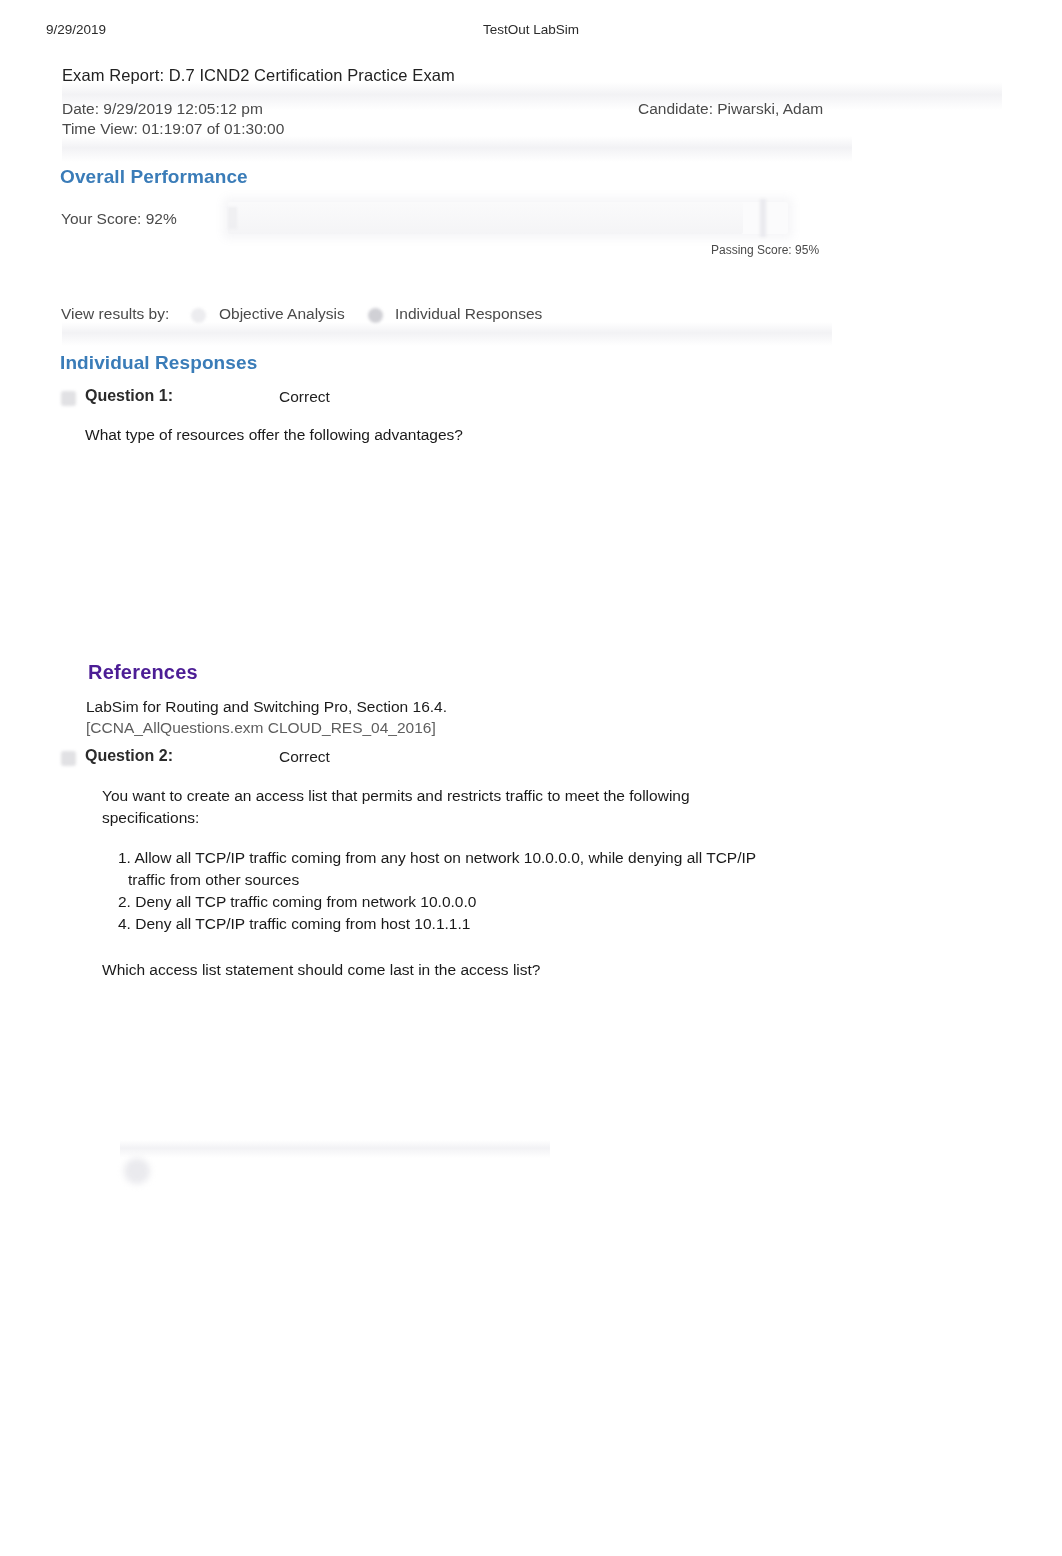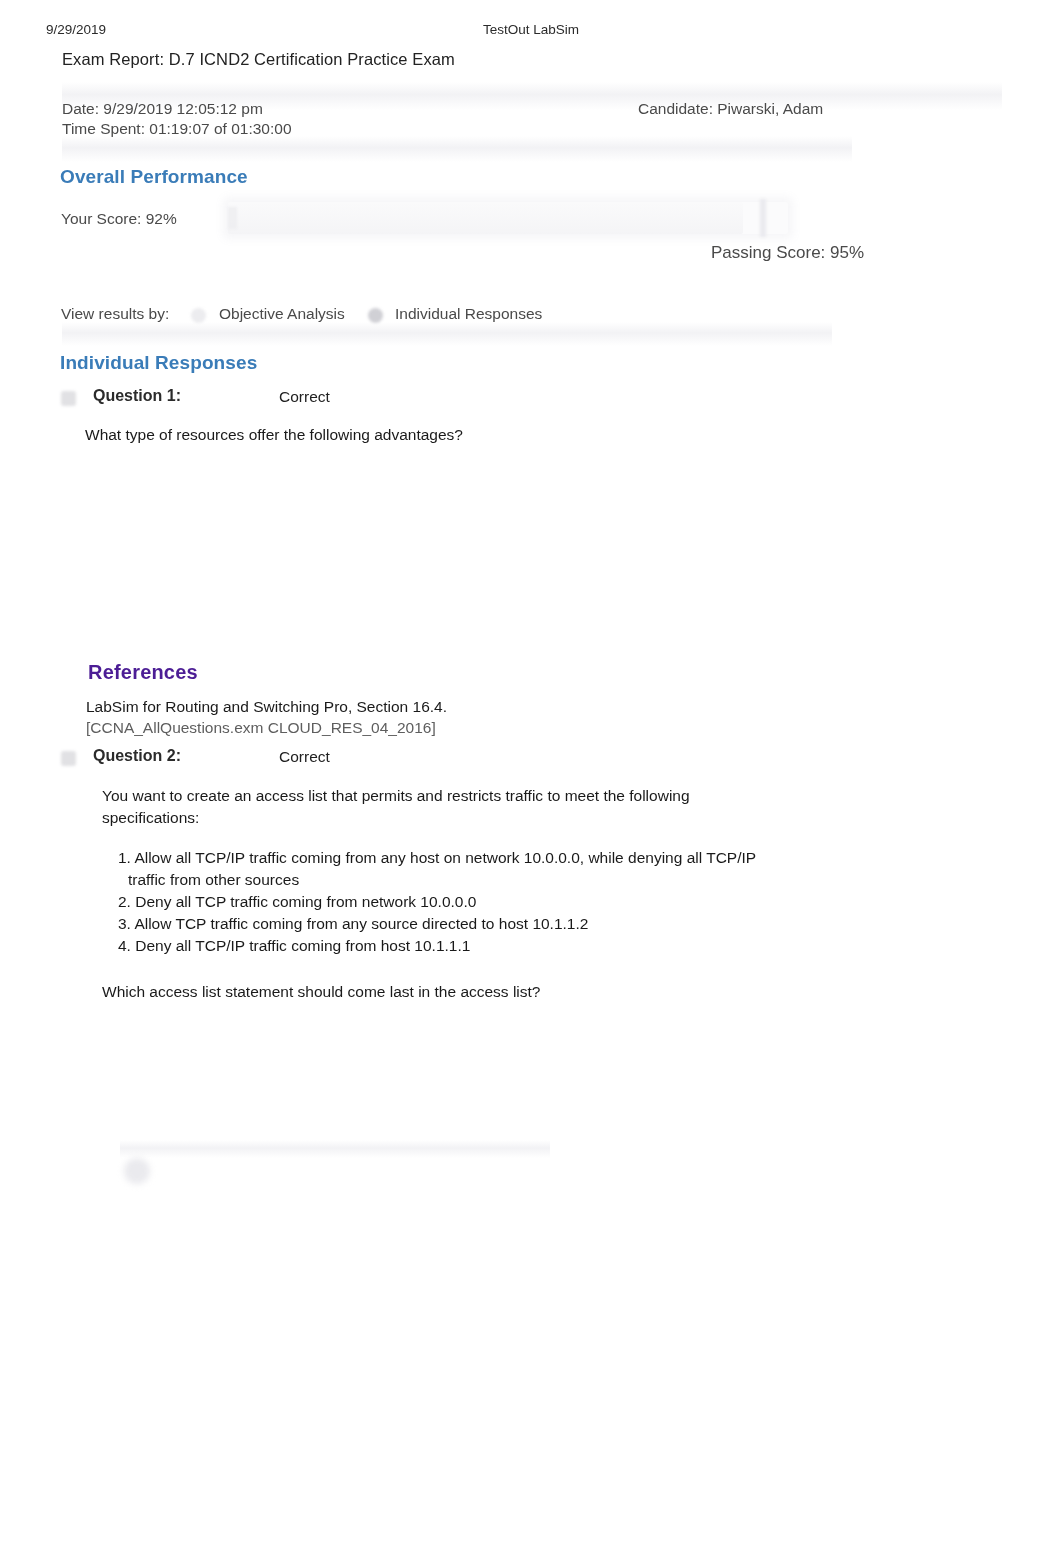--- a/index.html
+++ b/index.html
@@ -43,21 +43,21 @@
     left: 531px;
     top: 0;
     transform: translateX(-50%);
     white-space: nowrap;
   }
 
   
   .report-title {
     position: absolute;
     left: 62px;
-    top: 50px;
+    top: 66px;
     font-size: 16.5px;
     color: #222222;
     letter-spacing: 0.1px;
     white-space: nowrap;
   }
 
   
   .wash {
     position: absolute;
     background: linear-gradient(to bottom, rgba(243,243,245,0) 0%, rgba(240,240,243,0.85) 45%, rgba(243,243,245,0) 100%);
@@ -152,21 +152,21 @@
     top: 0;
     width: 6px;
     height: 38px;
     background: rgba(233,233,237,0.95);
     filter: blur(1.6px);
   }
   .passing-score {
     position: absolute;
     left: 711px;
     top: 243px;
-    font-size: 17px;
+    font-size: 12px;
     color: #4a4a4a;
     white-space: nowrap;
   }
 
   
   .view-by {
     position: absolute;
     left: 61px;
     top: 305px;
     height: 24px;
@@ -218,21 +218,20 @@
     border-radius: 3px;
     background: rgba(223,223,227,0.95);
     filter: blur(1.5px);
   }
   .q-label {
     position: absolute;
     left: 24px;
     top: 0;
     font-weight: bold;
     color: #2b2b2b;
-    margin-left: 8px;
   }
   .q-result {
     position: absolute;
     left: 218px;
     top: 1px;
     font-weight: normal;
     font-size: 15.5px;
     color: #202020;
   }
 
@@ -297,21 +296,21 @@
     <span class="ph-date">9/29/2019</span>
     <span class="ph-app">TestOut LabSim</span>
   </div>
 
   <div class="report-title">Exam Report: D.7 ICND2 Certification Practice Exam</div>
 
   <div class="wash" style="left:62px; top:82px; width:940px; height:28px;"></div>
 
   <div class="meta">
     <div>Date: 9/29/2019 12:05:12 pm</div>
-    <div>Time Spent: 01:19:07 of 01:30:00</div>
+    <div>Time View: 01:19:07 of 01:30:00</div>
   </div>
   <div class="candidate">Candidate: Piwarski, Adam</div>
 
   <div class="wash" style="left:62px; top:136px; width:790px; height:26px;"></div>
 
   <div class="sec-heading" id="overall-performance-heading">Overall Performance</div>
 
   <div class="your-score">Your Score: 92%</div>
 
   <div class="score-bar-wrap">
@@ -353,21 +352,20 @@
     <span class="q-status-icon"></span>
     <span class="q-label">Question 2:</span>
     <span class="q-result">Correct</span>
   </div>
 
   <div class="q-body" style="left:85px; top:785px; width:660px;margin-left:17px;">
     <div>You want to create an access list that permits and restricts traffic to meet the following specifications:</div>
     <ul class="spec-list" id="question-2-spec-list">
         <li>1. Allow all TCP/IP traffic coming from any host on network 10.0.0.0, while denying all TCP/IP traffic from other sources</li>
         <li>2. Deny all TCP traffic coming from network 10.0.0.0</li>
-        <li>3. Allow TCP traffic coming from any source directed to host 10.1.1.2</li>
         <li>4. Deny all TCP/IP traffic coming from host 10.1.1.1</li>
       </ul>
     <div class="q-trailer">Which access list statement should come last in the access list?</div>
   </div>
 
   <div class="wash" style="left:120px; top:1140px; width:430px; height:18px;"></div>
   <div class="smudge"></div>
 
 </div>
 

